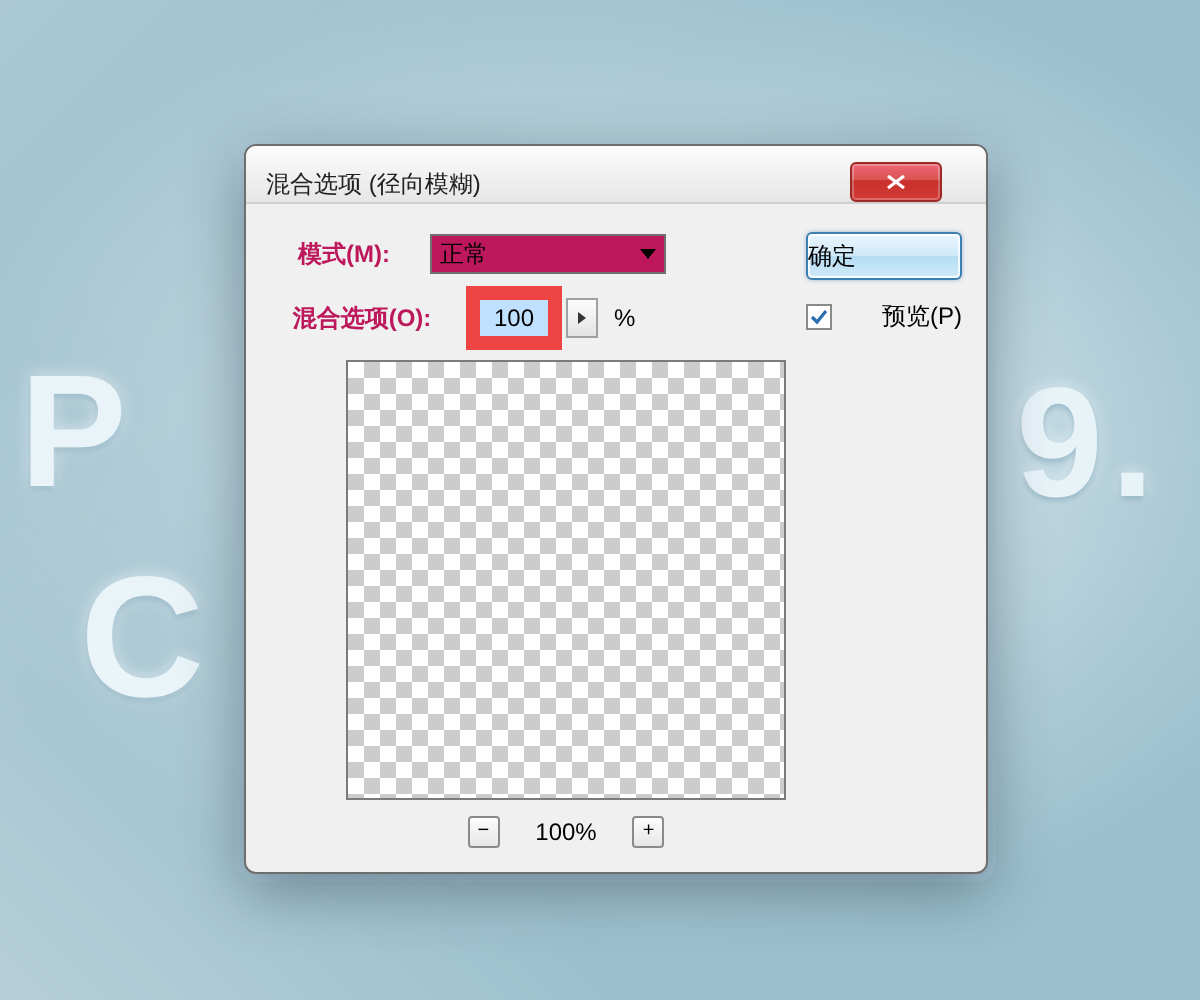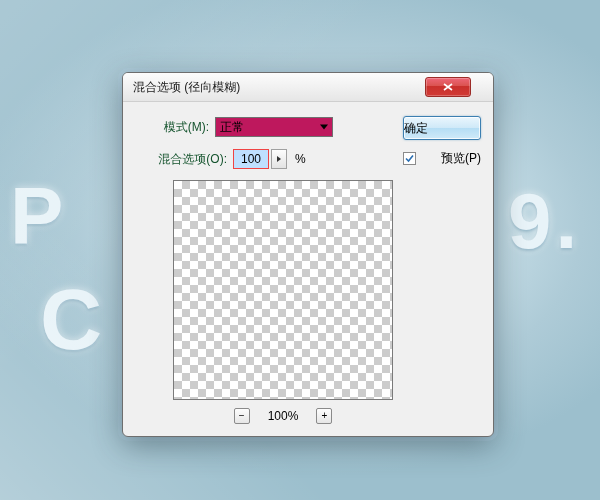--- a/index.html
+++ b/index.html
@@ -51,21 +51,21 @@
     border: 1px solid #6e6e6e;
     box-shadow: 0 8px 30px rgba(30,50,60,0.45), 0 0 0 4px rgba(180,210,230,0.35);
     border-radius: 6px;
     overflow: hidden;
   }
   .titlebar {
     height: 28px;
     background: linear-gradient(#fcfcfc, #e6e6e6);
     border-bottom: 1px solid #cfcfcf;
     display: flex;
-    align-items: center;
+    align-items: flex-end;
     padding: 0 18px 0 10px;
     position: relative;
   }
   .titlebar .title {
     color: #222;
     flex: 1;
     white-space: nowrap;
   }
   .close-btn {
     width: 44px;
@@ -90,23 +90,24 @@
   .left-col { flex: 1; }
   .right-col { width: 88px; display: flex; flex-direction: column; gap: 8px; }
 
   .row {
     display: flex;
     align-items: center;
     margin-bottom: 10px;
     height: 22px;
   }
   .row .lbl {
-    text-align: right;
+    text-align: center;
     margin-right: 6px;
-    color: #14532d;
+    color: #be185d;
+    font-weight: bold;
   }
   .mode-row .lbl { width: 74px; }
   .opacity-row .lbl { width: 92px; }
 
   .combo {
     width: 118px;
     height: 20px;
     border: 1px solid #707070;
     background: #be185d;
     display: flex;
@@ -122,21 +123,21 @@
     transform: translateY(-50%);
     width: 0; height: 0;
     border-left: 4px solid transparent;
     border-right: 4px solid transparent;
     border-top: 5px solid #000;
   }
 
   .num-input {
     width: 34px;
     height: 18px;
-    border: 1px solid #ef4444;
+    border: 7px solid #ef4444;
     background: #bfe0ff;
     text-align: center;
     color: #000;
     font-size: 12px;
     padding: 0;
     box-sizing: content-box;
     outline: none;
   }
   .spin-btn {
     width: 16px;

